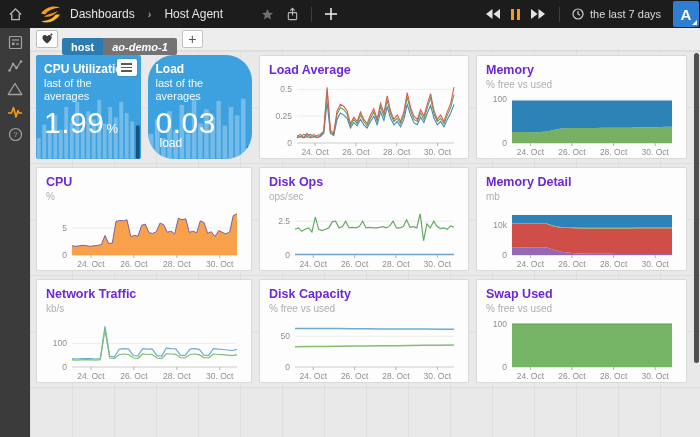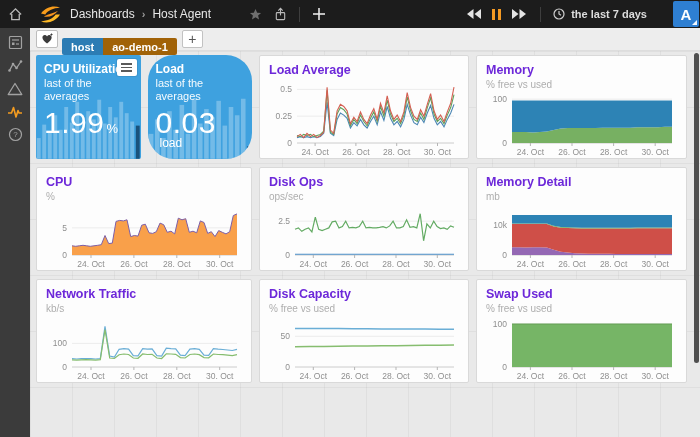--- a/index.html
+++ b/index.html
@@ -4,26 +4,26 @@
 <style>
   * { margin:0; padding:0; box-sizing:border-box; }
   html,body { width:700px; height:437px; overflow:hidden; }
   body { font-family:"Liberation Sans", sans-serif; background:#e9e9e9; }
   .app { position:relative; width:700px; height:437px; overflow:hidden; background:#e9e9e9; }
 
   
   .topbar { position:absolute; top:0; left:0; right:0; height:28px; background:#1c1c1c; display:flex; align-items:center; z-index:5; }
   .home-btn { width:30px; height:28px; display:flex; align-items:center; justify-content:center; }
   .logo { margin:0 9px 0 10px; display:flex; align-items:center; }
-  .crumbs { display:flex; align-items:center; gap:7px; color:#e6e6e6; font-size:12px; }
+  .crumbs { display:flex; align-items:center; gap:13px; color:#e6e6e6; font-size:12px; }
   .crumbs .sep { color:#9a9a9a; font-size:11px; font-weight:bold; }
   .tb-icons { display:flex; align-items:center; gap:12px; margin-left:38px; }
   .vdiv { width:1px; height:15px; background:#3e3e3e; }
   .playback { display:flex; align-items:center; gap:11px; margin-left:auto; }
-  .timerange { display:flex; gap:6px; color:#dcdcdc; font-size:11px; margin:0 26px 0 12px;font-weight:bold; }
+  .timerange { display:flex; gap:6px; color:#dcdcdc; font-size:11px; margin:0 12px 0 12px; }
   .avatar { position:relative; width:26px; height:26px; margin-right:1px; border-radius:2px; display:flex; align-items:center; justify-content:center; color:#fff; font-size:15px; font-weight:bold; }
   .avatar .fold { position:absolute; right:2px; bottom:2px; width:0; height:0; border-left:5px solid transparent; border-bottom:5px solid rgba(255,255,255,.95); }
   .iconbtn { display:flex; align-items:center; justify-content:center; }
 
   
   .sidebar { position:absolute; left:0; top:28px; bottom:0; width:30px; background:#3b3b3b; padding-top:3px; z-index:4; }
   .side-item { width:30px; height:23px; display:flex; align-items:center; justify-content:center; }
 
   
   .filterbar { position:absolute; left:30px; top:28px; right:0; height:23px; background:#ededed; border-bottom:1px solid #dddddd; display:flex; align-items:center; padding-left:6px; z-index:3; }
@@ -180,21 +180,21 @@
 
   <div class="filterbar">
     <div class="fav-btn">
       <svg width="13" height="12" viewBox="0 0 14 13">
         <path d="M6.5 11.5 C3.5 9 1.5 7 1.5 4.8 C1.5 3.2 2.7 2.2 4 2.2 C5 2.2 6 2.8 6.5 3.7 C7 2.8 8 2.2 9 2.2 C10.3 2.2 11.5 3.2 11.5 4.8 C11.5 7 9.5 9 6.5 11.5 Z" fill="#3b3b3b"></path>
         <path d="M11.3 0 L11.8 1.2 L13 1.7 L11.8 2.2 L11.3 3.4 L10.8 2.2 L9.6 1.7 L10.8 1.2 Z" fill="#3b3b3b"></path>
       </svg>
     </div>
     <div class="chipgroup">
       <span class="chip" id="chip-key" style="background: rgb(44, 124, 180);">host</span>
-      <span class="chip" id="chip-value" style="background: #a16207;">ao-demo-1</span>
+      <span class="chip" id="chip-value" style="background: #737373; font-style: italic;">ao-demo-1</span>
     </div>
     <div class="add-filter">
       <span>+</span>
     </div>
   </div>
 
   <main class="content">
     <div class="grid">
 
       <div class="tile-pair">

